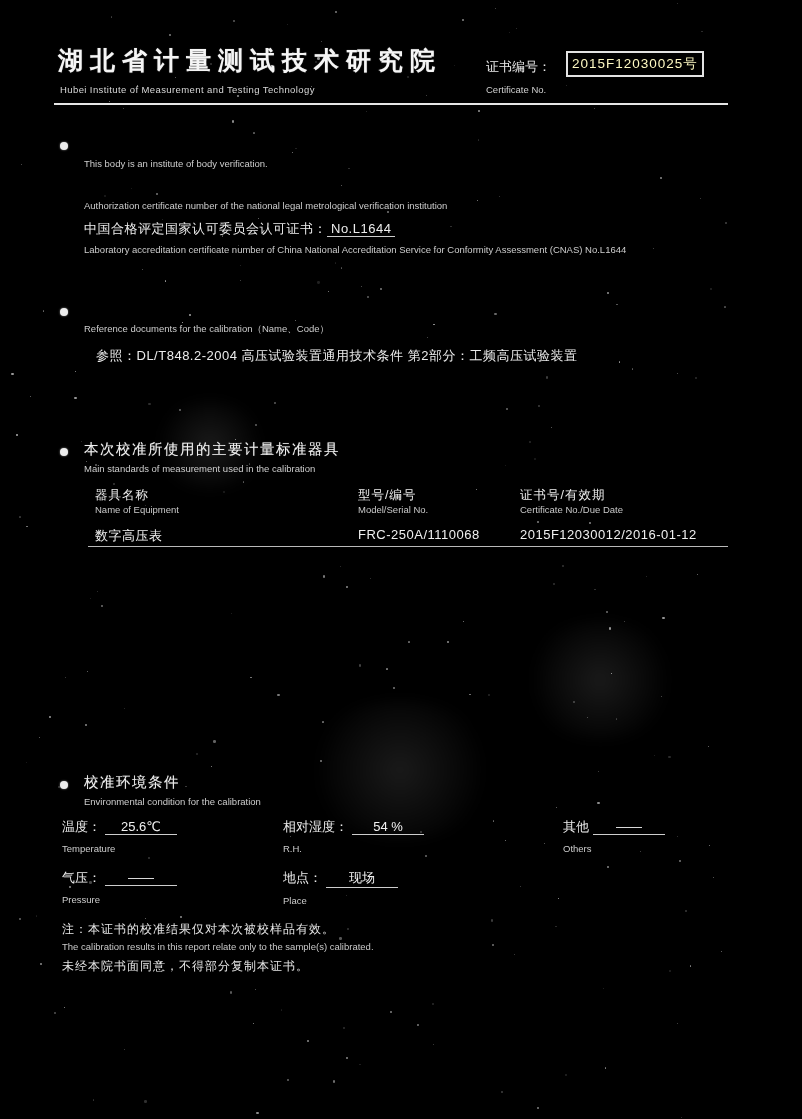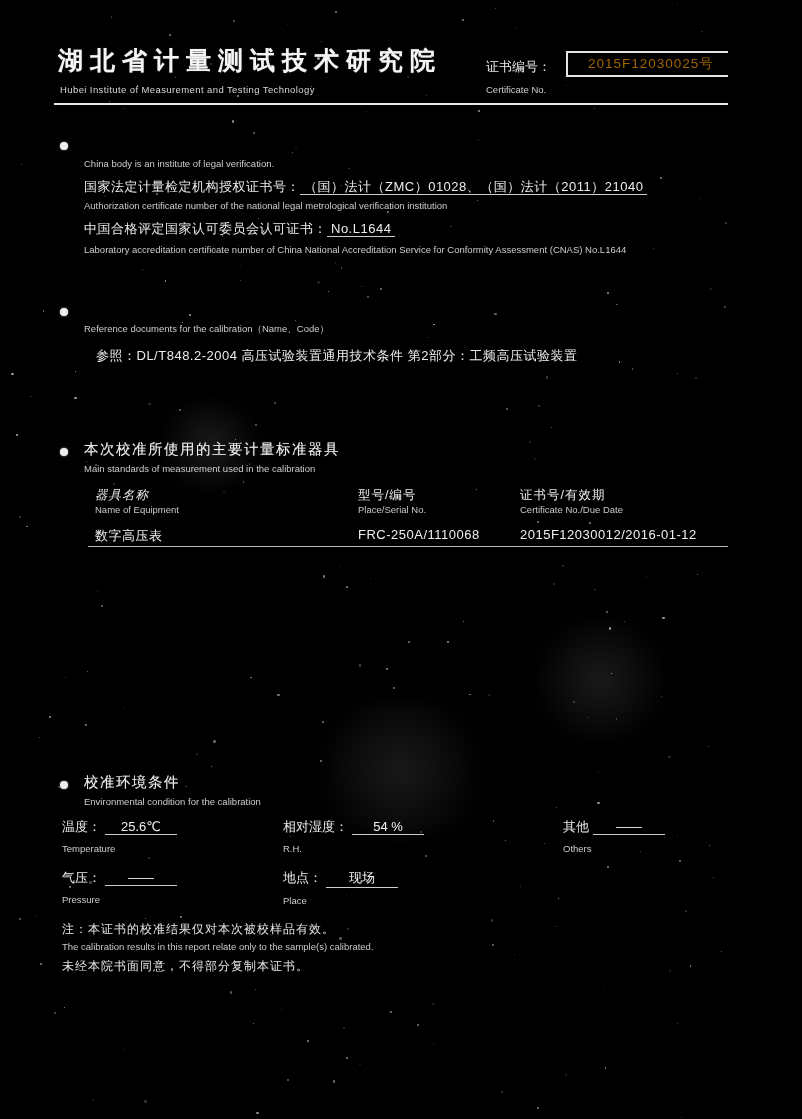--- a/index.html
+++ b/index.html
@@ -9,21 +9,21 @@
     background:#000;
     overflow:hidden;
     font-family:"Liberation Sans","DejaVu Sans",sans-serif;
     color:#ececec;
   }
   .abs{position:absolute;}
   
   .title-cn{left:58px;top:44px;font-size:25px;font-weight:bold;letter-spacing:7px;color:#f5f5f5;text-shadow:0 0 1px rgba(255,255,255,.5);white-space:nowrap;}
   .title-en{left:60px;top:84px;font-size:9.5px;color:#d8d8d8;letter-spacing:.4px;white-space:nowrap;}
   .certno-label{left:486px;top:58px;font-size:13px;color:#eaeaea;white-space:nowrap;}
-  .certno-box{left:566px;top:51px;border:2px solid #e3e3e3;padding:2px 20px;font-size:13.5px;letter-spacing:1px;color:#a16207;white-space:nowrap;}
+  .certno-box{left:566px;top:51px;border:2px solid #e3e3e3;padding:2px 4px;font-size:13.5px;letter-spacing:1px;color:#fef9c3;white-space:nowrap;}
   .certno-en{left:486px;top:84px;font-size:9.5px;color:#cfcfcf;white-space:nowrap;}
   .divider{left:54px;top:103px;width:694px;height:2px;background:#e6e6e6;}
   
   .bullet{width:8px;height:8px;border-radius:50%;background:#ededed;box-shadow:0 0 2px rgba(255,255,255,.6);}
   .cn-lg{font-size:14.5px;color:#f0f0f0;letter-spacing:1.5px;white-space:nowrap;text-shadow:0 0 1px rgba(255,255,255,.35);}
   .en-sm{font-size:9.5px;color:#cdcdcd;white-space:nowrap;}
   .cn-md{font-size:13px;color:#ececec;letter-spacing:.5px;white-space:nowrap;}
   .uline{border-bottom:1px solid #cdcdcd;padding:0 4px;}
   
   .th-cn{font-size:12.5px;color:#ededed;letter-spacing:1px;white-space:nowrap;}
@@ -57,42 +57,39 @@
 <div class="page">
 
   <div class="abs title-cn">湖北省计量测试技术研究院</div>
   <div class="abs title-en">Hubei Institute of Measurement and Testing Technology</div>
   <div class="abs certno-label">证书编号：</div>
   <div class="abs certno-box">2015F12030025号</div>
   <div class="abs certno-en">Certificate No.</div>
   <div class="abs divider"></div>
 
   <div class="abs bullet" style="left:60px;top:142px;"></div>
-  <div class="abs en-sm" style="left:84px;top:158px;">China body is an institute of legal verification.</div>
-  <div class="abs cn-md" style="left:84px;top:178px;">
-    <span>国家法定计量检定机构授权证书号：</span><span class="uline">（国）法计（ZMC）01028、（国）法计（2011）21040</span>
-  </div>
+  <div class="abs en-sm" style="left:84px;top:158px;">This body is an institute of body verification.</div>
   <div class="abs en-sm" style="left:84px;top:200px;">Authorization certificate number of the national legal metrological verification institution</div>
   <div class="abs cn-md" style="left:84px;top:220px;">
     <span>中国合格评定国家认可委员会认可证书：</span><span class="uline">No.L1644</span>
   </div>
   <div class="abs en-sm" style="left:84px;top:244px;">Laboratory accreditation certificate number of China National Accreditation Service for Conformity Assessment (CNAS) No.L1644</div>
 
   <div class="abs bullet" style="left:60px;top:308px;"></div>
   <div class="abs en-sm" style="left:84px;top:323px;">Reference documents for the calibration（Name、Code）</div>
   <div class="abs cn-md" style="left:96px;top:347px;">参照：DL/T848.2-2004 高压试验装置通用技术条件 第2部分：工频高压试验装置</div>
 
   <div class="abs bullet" style="left:60px;top:448px;"></div>
   <div class="abs cn-lg" style="left:84px;top:440px;">本次校准所使用的主要计量标准器具</div>
   <div class="abs en-sm" style="left:84px;top:463px;">Main standards of measurement used in the calibration</div>
 
-  <div class="abs th-cn" style="left:95px;top:487px;font-style:italic;">器具名称</div>
+  <div class="abs th-cn" style="left:95px;top:487px;">器具名称</div>
   <div class="abs th-en" style="left:95px;top:504px;">Name of Equipment</div>
   <div class="abs th-cn" style="left:358px;top:487px;">型号/编号</div>
-  <div class="abs th-en" style="left:358px;top:504px;">Place/Serial No.</div>
+  <div class="abs th-en" style="left:358px;top:504px;">Model/Serial No.</div>
   <div class="abs th-cn" style="left:520px;top:487px;">证书号/有效期</div>
   <div class="abs th-en" style="left:520px;top:504px;">Certificate No./Due Date</div>
 
   <div class="abs td" style="left:95px;top:527px;">数字高压表</div>
   <div class="abs td" style="left:358px;top:527px;">FRC-250A/1110068</div>
   <div class="abs td" style="left:520px;top:527px;">2015F12030012/2016-01-12</div>
   <div class="abs table-line" style="left:88px;top:546px;width:652px;"></div>
 
   <div class="abs seal">检测专用</div>
 

